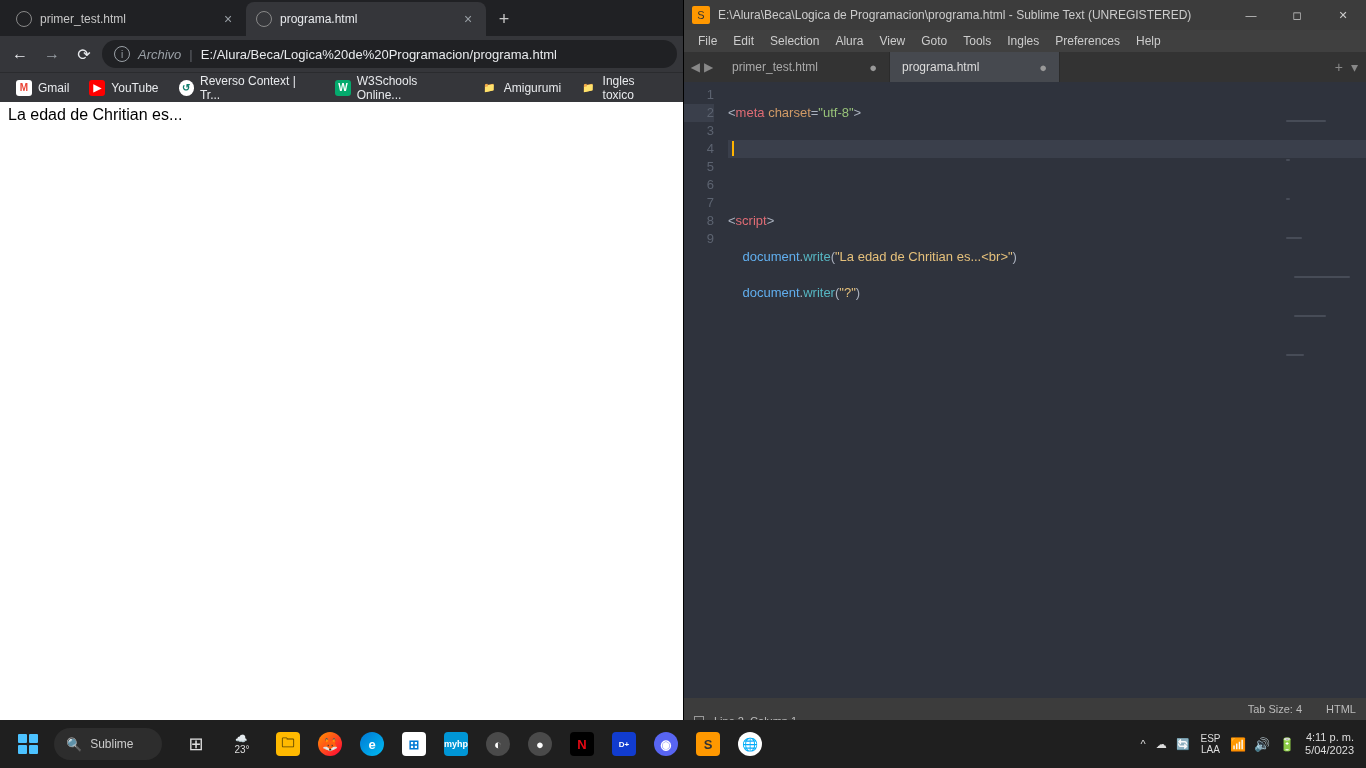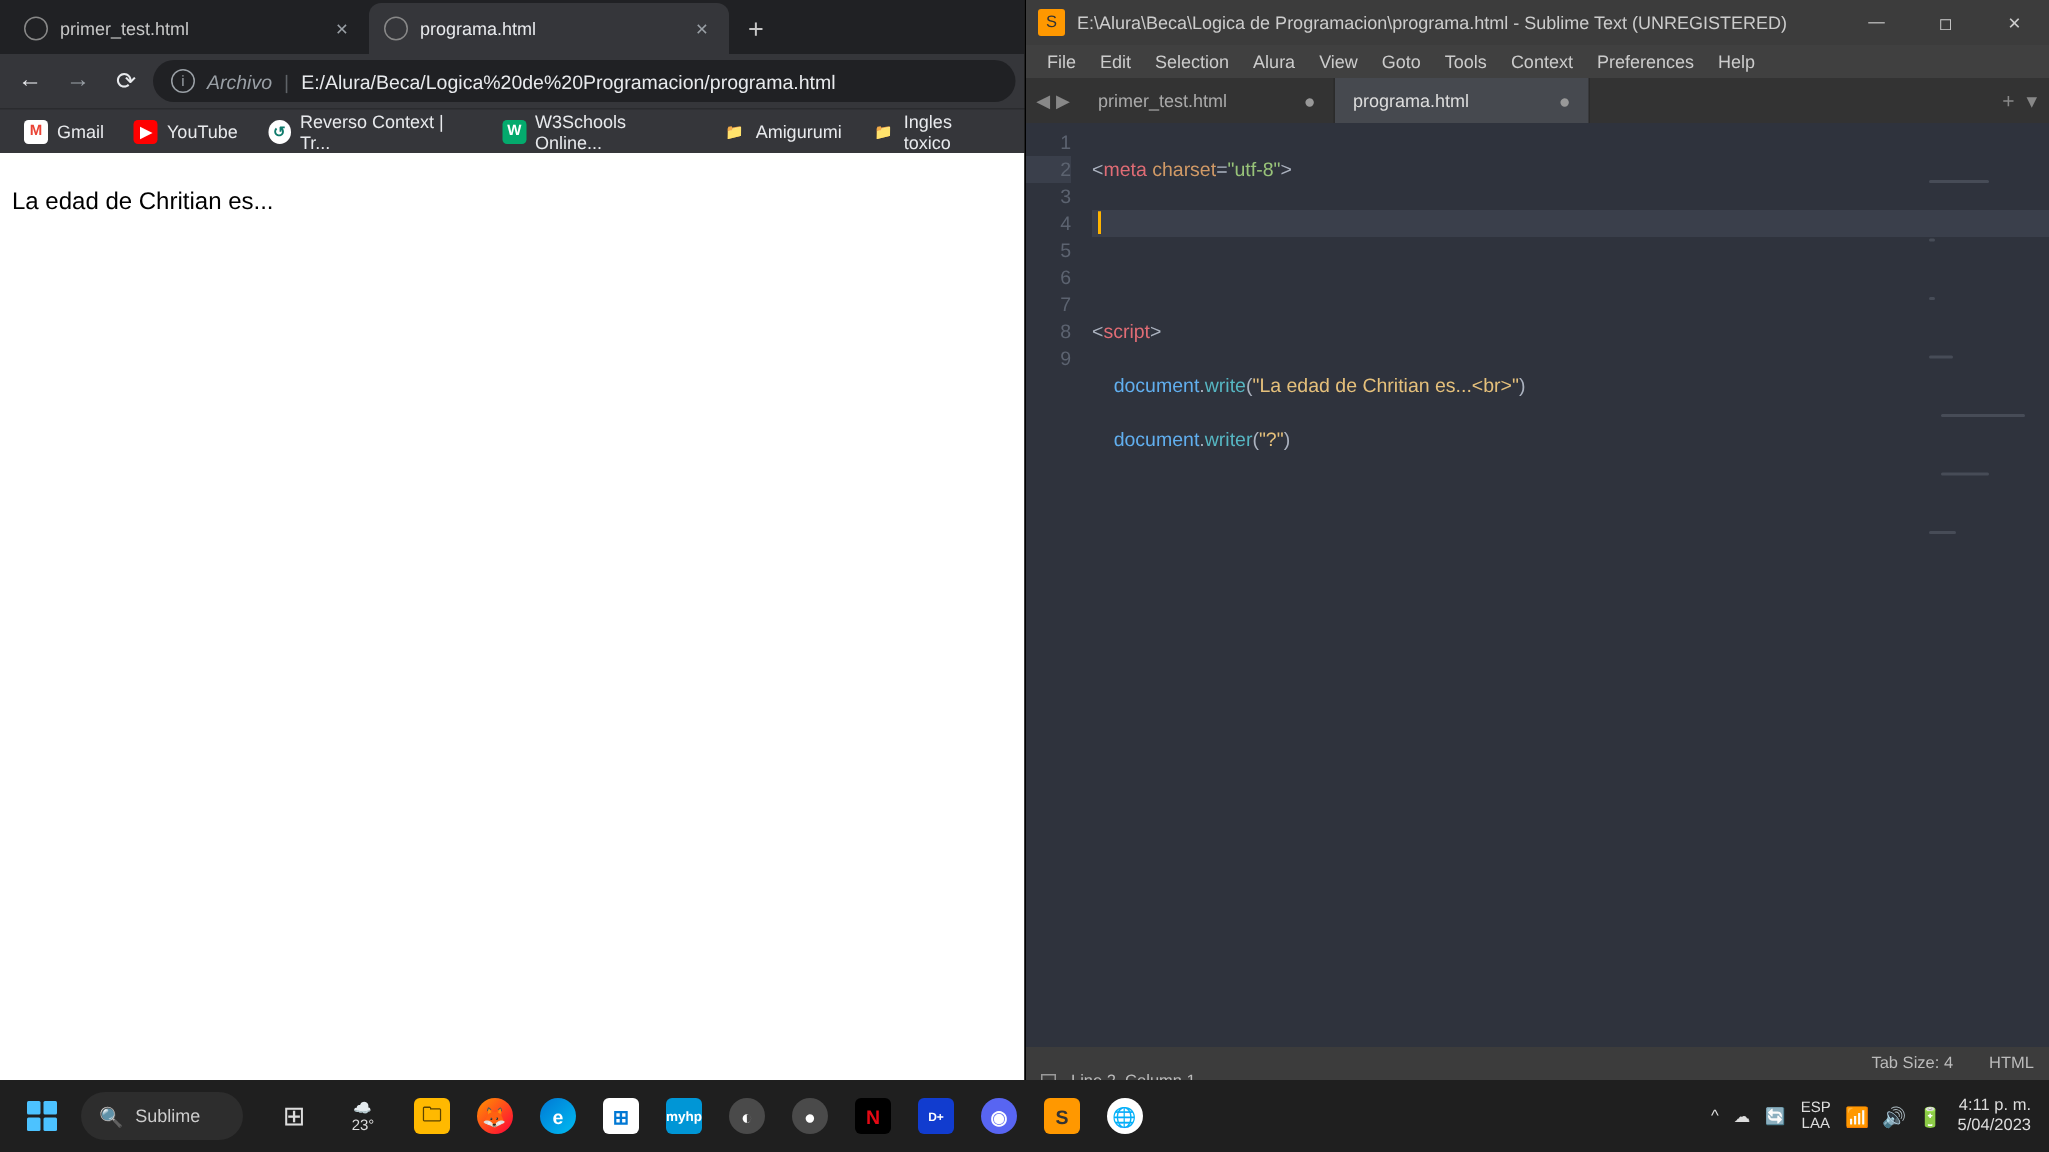--- a/index.html
+++ b/index.html
@@ -24,21 +24,21 @@
 .omnibox .url-main { color:#e8eaed; }
 
 .bookmarks-bar { height:30px; background:#35363a; border-top:1px solid #2a2b2e; display:flex; align-items:center; padding:0 8px; gap:4px; }
 .bookmark { display:flex; align-items:center; gap:6px; padding:0 8px; height:24px; color:#e8eaed; font-size:12px; border-radius:4px; cursor:pointer; }
 .bm-icon { width:16px; height:16px; border-radius:3px; display:flex; align-items:center; justify-content:center; font-size:10px; font-weight:bold; }
 .bm-gmail { background:#fff; color:#ea4335; }
 .bm-yt { background:#ff0000; color:#fff; }
 .bm-rev { background:#fff; color:#0f7b6c; border-radius:50%; }
 .bm-w3 { background:#04aa6d; color:#fff; }
 
-.chrome-content { flex:1; background:#fff; padding:24px 8px; font-family:"Times New Roman",serif; font-size:16px; color:#000; }
+.chrome-content { flex:1; background:#fff; padding:4px 8px; font-family:"Times New Roman",serif; font-size:16px; color:#000; }
 
 
 .sublime { position:absolute; left:683px; top:0; width:683px; height:720px; background:#2b2b2b; display:flex; flex-direction:column; border-left:1px solid #000; }
 .st-titlebar { height:30px; background:#3c3c3c; display:flex; align-items:center; padding-left:8px; color:#ccc; font-size:12px; }
 .st-logo { width:18px; height:18px; background:#ff9800; border-radius:2px; margin-right:8px; display:flex; align-items:center; justify-content:center; font-size:11px; color:#333; }
 .st-title { flex:1; }
 .win-controls { display:flex; height:100%; }
 .win-btn { width:46px; height:100%; display:flex; align-items:center; justify-content:center; color:#ccc; font-size:11px; cursor:pointer; }
 
 .st-menubar { height:22px; background:#404040; display:flex; align-items:center; padding-left:6px; }
@@ -177,21 +177,21 @@
   </div>
 
   <div class="st-menubar">
     <div class="st-menu-item">File</div>
     <div class="st-menu-item">Edit</div>
     <div class="st-menu-item">Selection</div>
     <div class="st-menu-item">Alura</div>
     <div class="st-menu-item">View</div>
     <div class="st-menu-item">Goto</div>
     <div class="st-menu-item">Tools</div>
-    <div class="st-menu-item">Context</div>
+    <div class="st-menu-item">Ingles</div>
     <div class="st-menu-item">Preferences</div>
     <div class="st-menu-item">Help</div>
   </div>
 
   <div class="st-tabbar">
     <div class="st-tab-nav">
         <span>◀</span>
         <span>▶</span>
       </div>
     <div class="st-tab">

